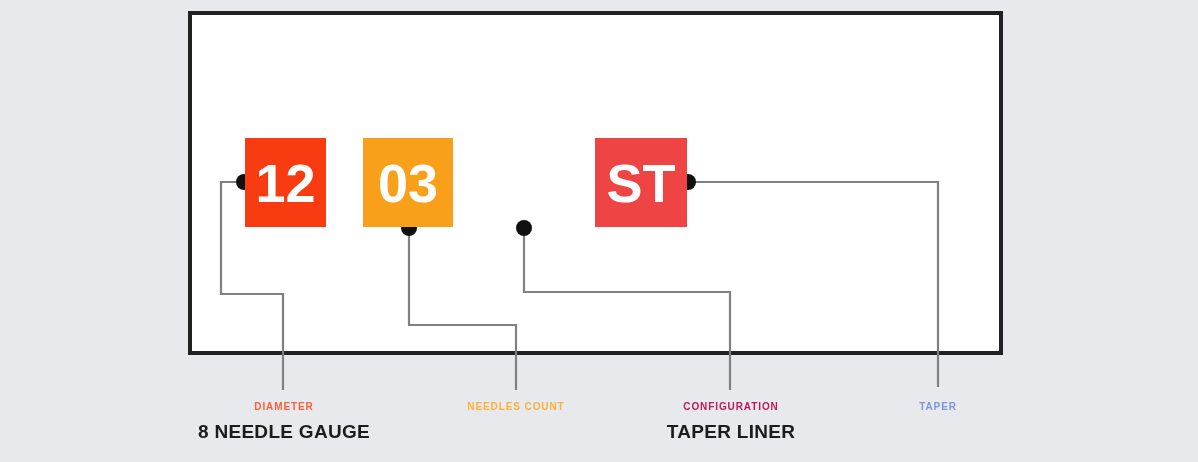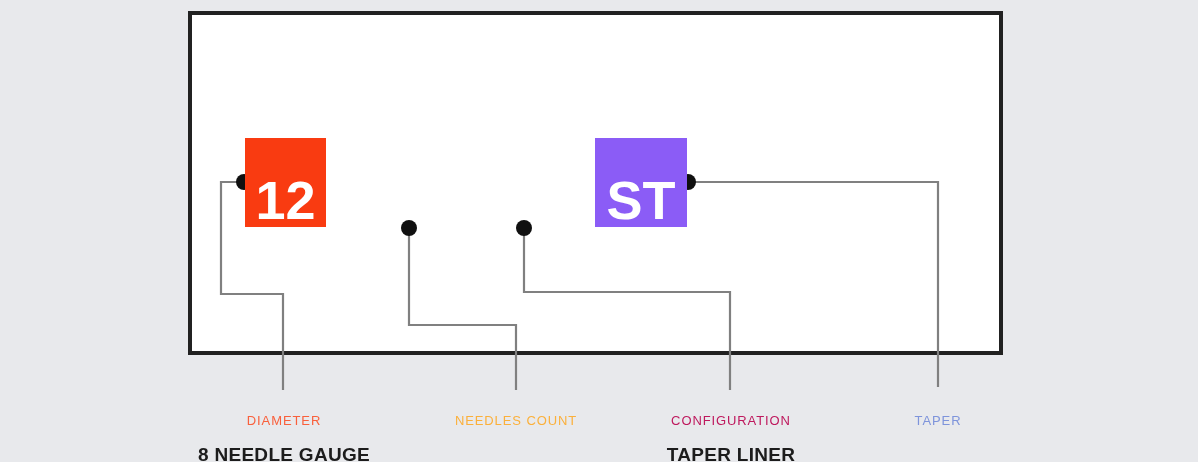--- a/index.html
+++ b/index.html
@@ -36,21 +36,21 @@
     position: absolute;
     left: 0; top: 0;
     width: 1198px;
     height: 462px;
     pointer-events: none;
   }
   
   .code-box {
     position: absolute;
     display: flex;
-    align-items: flex-end;
+    align-items: center;
     justify-content: center;
     color: #ffffff;
     font-family: "Liberation Sans", sans-serif;
     font-weight: bold;
     font-size: 54px;
     letter-spacing: 0px;
     line-height: 1;
     user-select: none;
   }
   #box-0 { left: 245px; top: 138px; width: 81px;  height: 89px; }
@@ -64,25 +64,25 @@
     text-align: center;
     width: 240px;
   }
   #legend-0 { left: 164px; top: 398px; }
   #legend-1 { left: 396px; top: 398px; }
   #legend-2 { left: 611px; top: 398px; }
   #legend-3 { left: 818px; top: 398px; text-align: center; }
 
   .legend-title {
     font-family: "Liberation Sans", sans-serif;
-    font-weight: normal;
-    font-size: 13px;
+    font-weight: bold;
+    font-size: 10px;
     letter-spacing: 0.9px;
     line-height: 17px;
-    margin: 14px;
+    margin: 0;
   }
   .legend-value {
     font-family: "Liberation Sans", sans-serif;
     font-weight: bold;
     font-size: 19px;
     letter-spacing: 0.3px;
     line-height: 24px;
     color: #1c1c1c;
     margin: 0;
     margin-top: 5px;
@@ -107,21 +107,24 @@
 
     <circle cx="244" cy="182" r="8" fill="#101010"></circle>
     <circle cx="409" cy="228" r="8" fill="#101010"></circle>
     <circle cx="524" cy="228" r="8" fill="#101010"></circle>
     <circle cx="688" cy="182" r="8" fill="#101010"></circle>
   </svg>
 
   <div class="code-box" id="box-0" style="background-color: rgb(249, 59, 17);">
     <span>12</span>
   </div>
-  <div class="code-box" id="box-3" style="background-color: #8b5cf6;">
+  <div class="code-box" id="box-1" style="background-color: rgb(249, 160, 27);">
+    <span>03</span>
+  </div>
+  <div class="code-box" id="box-3" style="background-color: #ef4444;">
     <span>ST</span>
   </div>
 
   <div class="legend-item" id="legend-0">
     <div class="legend-title" style="color: rgb(249, 96, 60);">DIAMETER</div>
     <div class="legend-value">8 NEEDLE GAUGE</div>
   </div>
   <div class="legend-item" id="legend-1">
     <div class="legend-title" style="color: rgb(251, 176, 59);">NEEDLES COUNT</div>
   </div>

